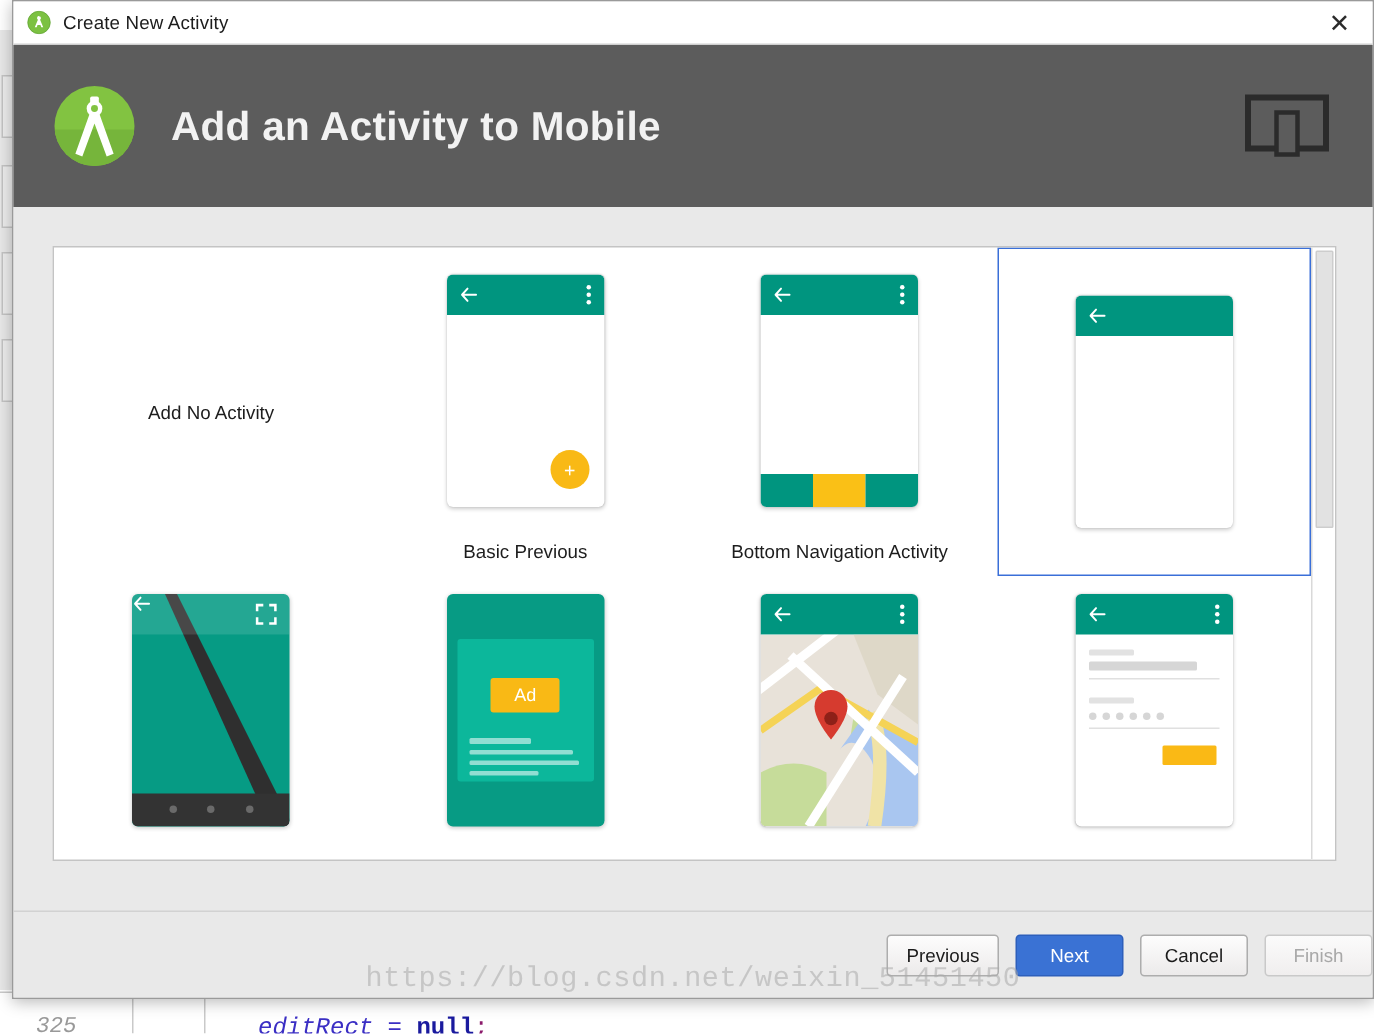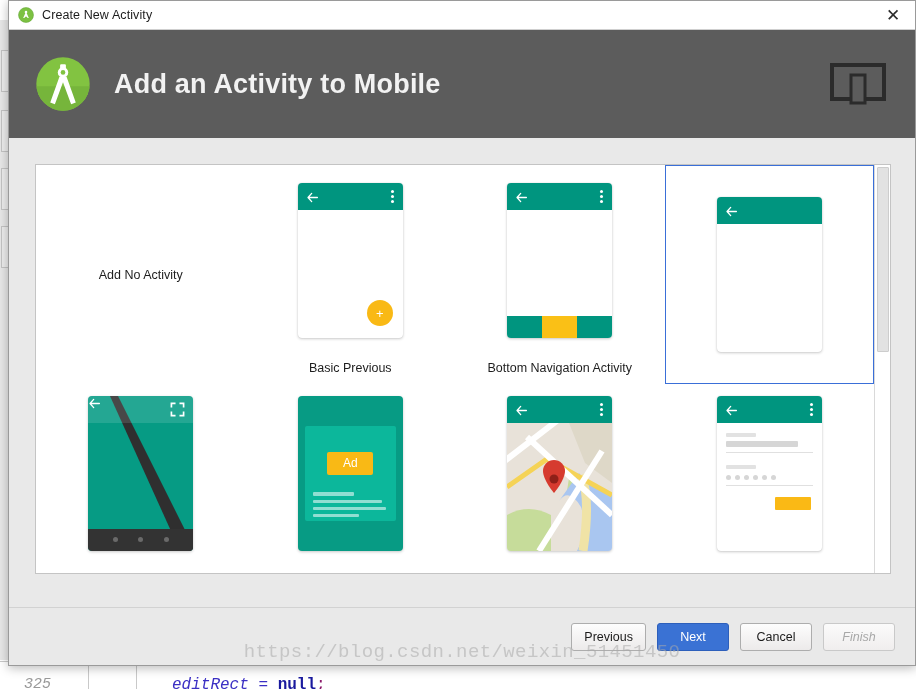--- a/index.html
+++ b/index.html
@@ -229,36 +229,36 @@
   .vthumb {
     position: absolute; left: 2px; top: 2px; width: 12px; height: 185px;
     background: #e2e2e2; border: 1px solid #cdcdcd; border-radius: 1px;
   }
 
   
   .footer {
     flex: 0 0 auto; height: 58px; background: #e9e9e9;
     border-top: 1px solid #d2d2d2;
     display: flex; align-items: center; justify-content: flex-end;
-    padding-right: 20px; gap: 11px; position: relative;
+    gap: 11px; position: relative;
   }
   .btn {
     min-width: 72px; height: 28px; padding: 0 12px;
     border: 1px solid #adadad; border-radius: 3px;
     background: linear-gradient(#fdfdfd, #eceaea);
     font-size: 12.5px; color: #1b1b1b; cursor: pointer;
     display: flex; align-items: center; justify-content: center;
     font-family: "Liberation Sans", sans-serif;
   }
   .btn.default {
     background: #3a72d4; border-color: #2d5fbb; color: #ffffff; font-weight: normal;
   }
   .btn.disabled {
     color: #a8a8a8; background: linear-gradient(#fbfbfb, #f0eeee);
-    border-color: #c9c9c9; cursor: default; font-style: italic;
+    border-color: #c9c9c9; cursor: default;
   }
 
   
   .watermark {
     position: absolute; left: 0; right: 0; bottom: 2px;
     text-align: center;
     font-family: Liberation Mono, monospace;
     font-size: 19px; color: rgba(170,170,170,.55);
     letter-spacing: .4px; white-space: nowrap; pointer-events: none;
     user-select: none;

